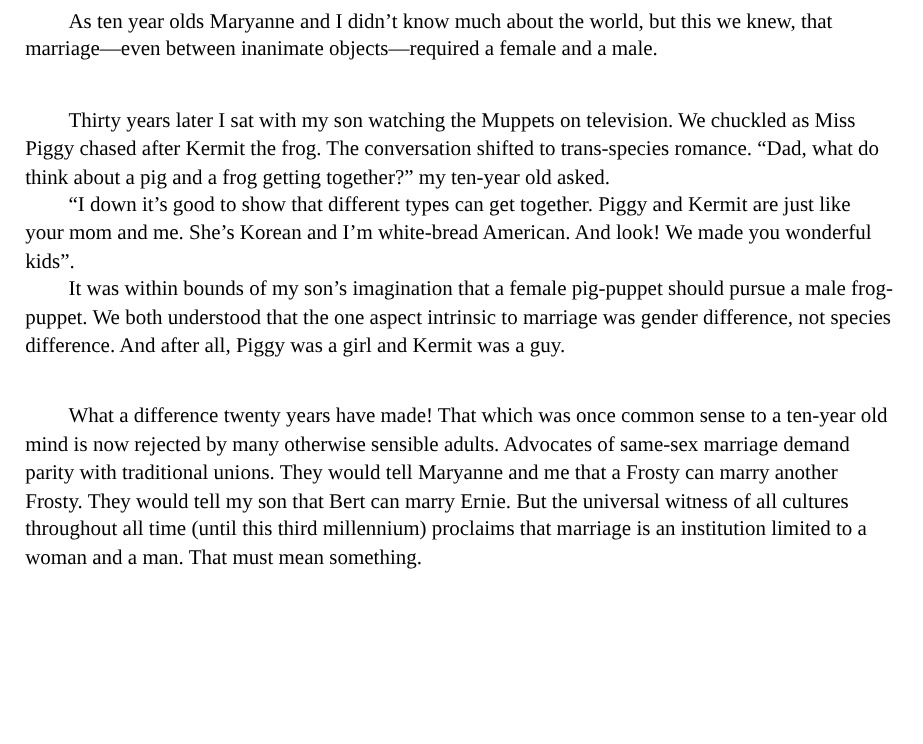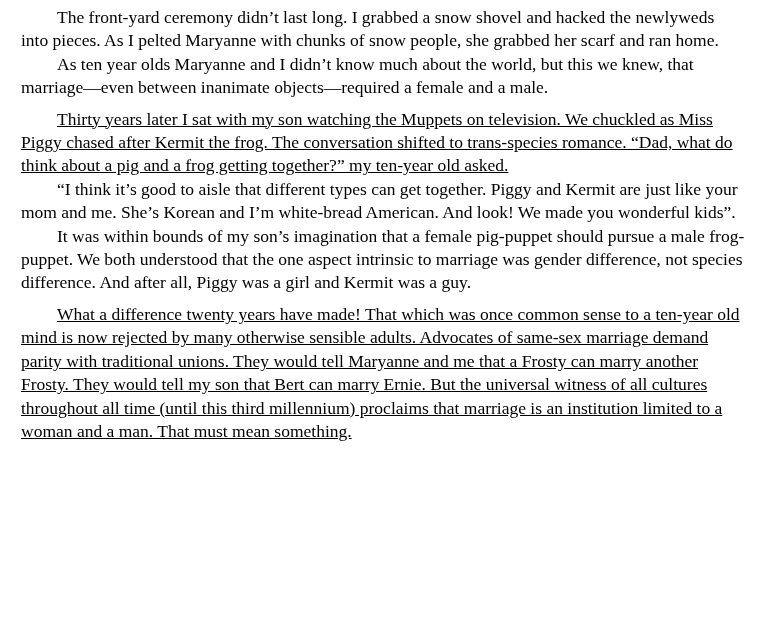--- a/index.html
+++ b/index.html
@@ -20,29 +20,27 @@
     font-size: 17.5px;
     line-height: 23.4px;
     color: #000000;
     text-align: left;
   }
   .doc-body p {
     margin: 0;
     text-indent: 36px;
   }
   .doc-body p.space-before {
-    margin-top: 8px;
-    text-decoration: underline;
+    margin-top: 36px;
   }
 </style>
 </head>
 <body>
 
 <div class="page">
   <div class="doc-body">
-      <p>The front-yard ceremony didn’t last long. I grabbed a snow shovel and hacked the newlyweds into pieces. As I pelted Maryanne with chunks of snow people, she grabbed her scarf and ran home.</p>
       <p>As ten year olds Maryanne and I didn’t know much about the world, but this we knew, that marriage—even between inanimate objects—required a female and a male.</p>
       <p class="space-before">Thirty years later I sat with my son watching the Muppets on television. We chuckled as Miss Piggy chased after Kermit the frog. The conversation shifted to trans-species romance. “Dad, what do think about a pig and a frog getting together?” my ten-year old asked.</p>
-      <p>“I think it’s good to aisle that different types can get together. Piggy and Kermit are just like your mom and me. She’s Korean and I’m white-bread American. And look! We made you wonderful kids”.</p>
+      <p>“I down it’s good to show that different types can get together. Piggy and Kermit are just like your mom and me. She’s Korean and I’m white-bread American. And look! We made you wonderful kids”.</p>
       <p>It was within bounds of my son’s imagination that a female pig-puppet should pursue a male frog-puppet. We both understood that the one aspect intrinsic to marriage was gender difference, not species difference. And after all, Piggy was a girl and Kermit was a guy.</p>
       <p class="space-before">What a difference twenty years have made! That which was once common sense to a ten-year old mind is now rejected by many otherwise sensible adults. Advocates of same-sex marriage demand parity with traditional unions. They would tell Maryanne and me that a Frosty can marry another Frosty. They would tell my son that Bert can marry Ernie. But the universal witness of all cultures throughout all time (until this third millennium) proclaims that marriage is an institution limited to a woman and a man. That must mean something.</p>
     </div>
 </div>
 
 </body></html>

